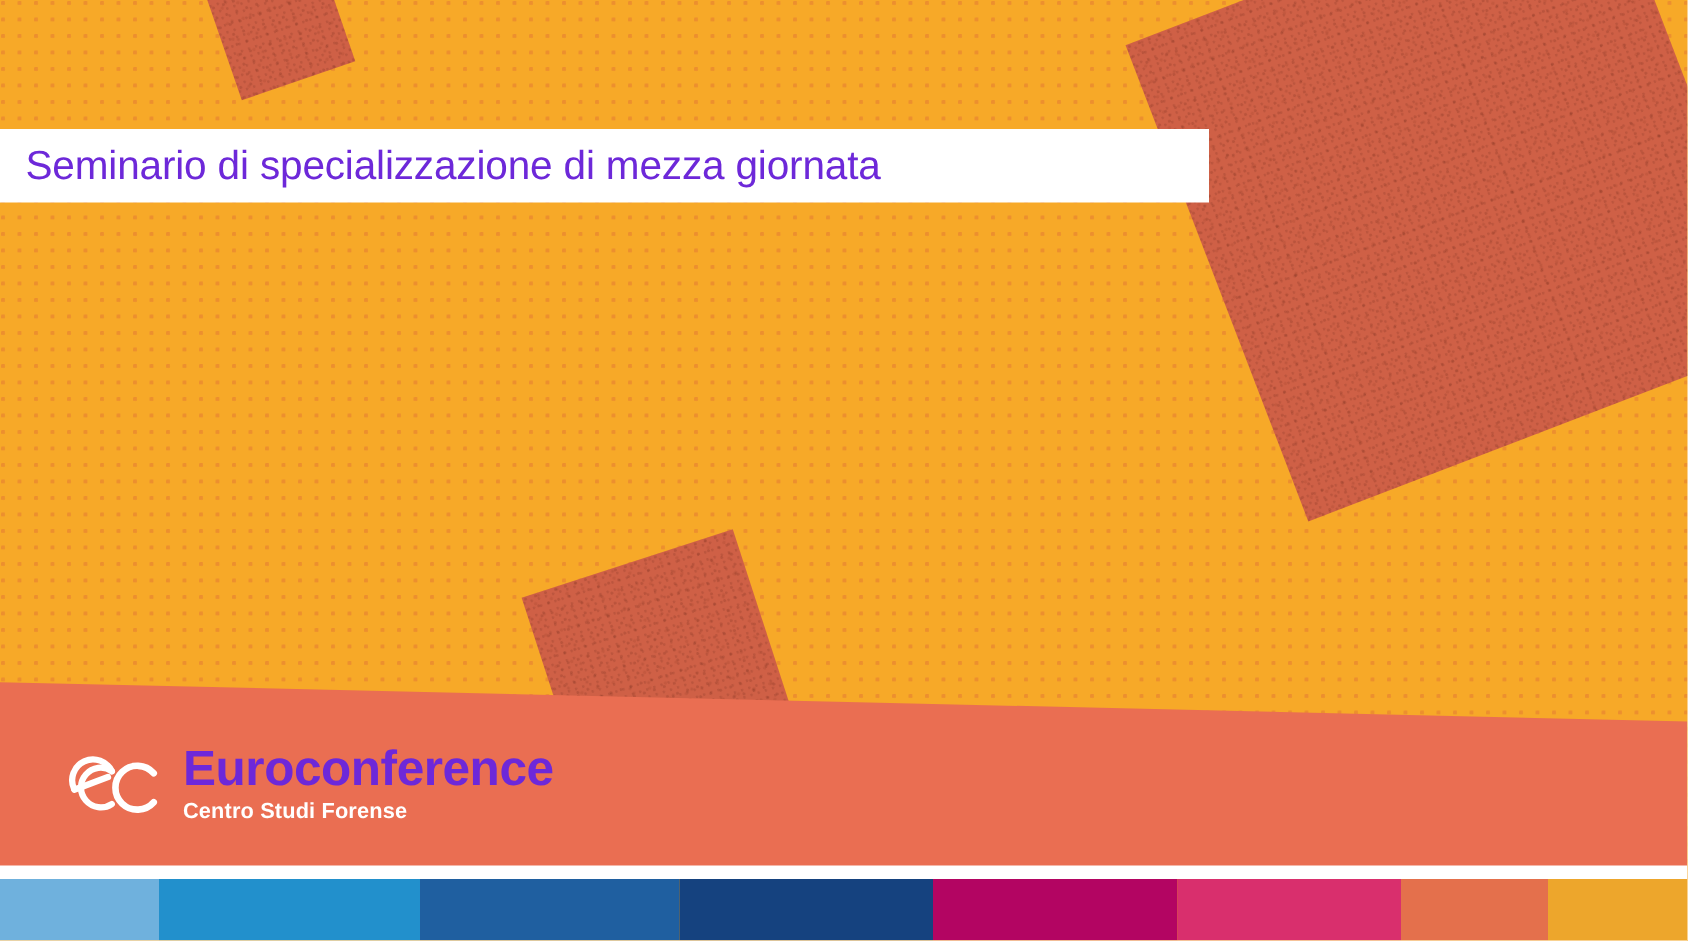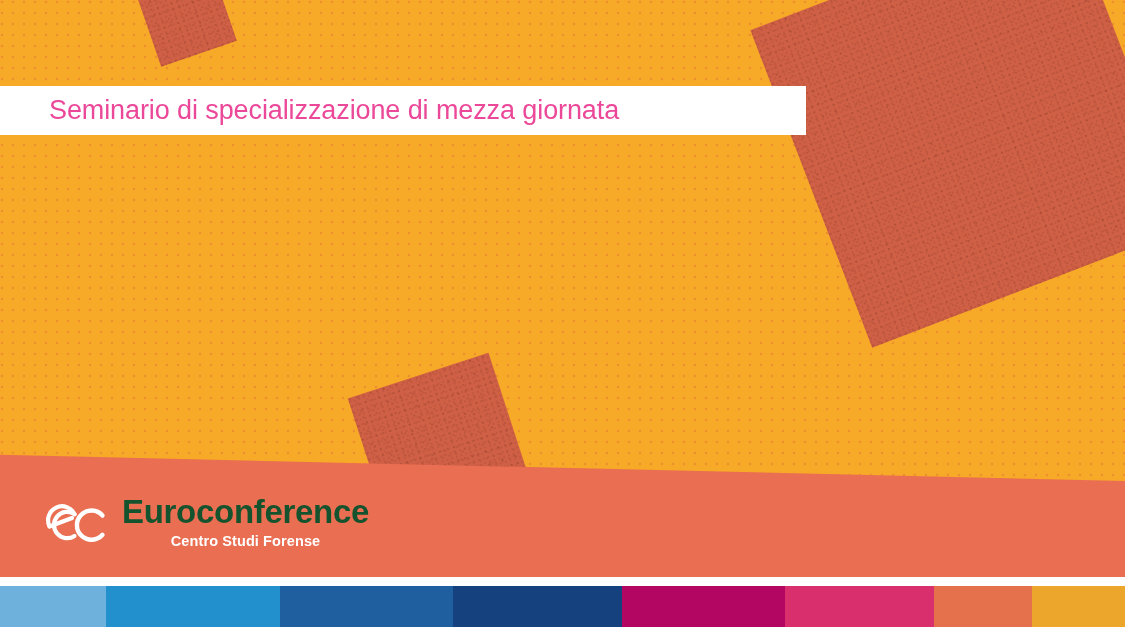--- a/index.html
+++ b/index.html
@@ -110,24 +110,24 @@
     position: absolute;
     left: 0;
     top: 86px;
     width: 806px;
     height: 49px;
     background: #ffffff;
     display: flex;
     align-items: center;
   }
   .subtitle-text {
-    margin-left: 49px;
+    margin-left: 17px;
     font-size: 27px;
     letter-spacing: -0.1px;
-    color: #ec4899;
+    color: #6d28d9;
     white-space: nowrap;
     font-family: "Liberation Sans", sans-serif;
   }
 
   
   .title-block {
     position: absolute;
     left: 44px;
     top: 150px;
     width: 1010px;
@@ -158,38 +158,37 @@
     flex: 0 0 auto;
     margin-top: 1px;
   }
   .logo-text {
     margin-left: 12px;
     display: flex;
     flex-direction: column;
     justify-content: flex-start;
   }
   .logo-title {
-    color: #14532d;
+    color: #6d28d9;
     font-size: 33px;
     font-weight: bold;
     line-height: 34px;
     letter-spacing: -0.3px;
     white-space: nowrap;
     font-family: "Liberation Sans", sans-serif;
   }
   .logo-sub {
     color: #ffffff;
     font-size: 14.5px;
     font-weight: bold;
     line-height: 18px;
     margin-top: 3px;
     letter-spacing: 0.1px;
     white-space: nowrap;
     font-family: "Liberation Sans", sans-serif;
-    text-align: center;
   }
 </style>
 </head>
 <body>
 
 <div id="banner">
 
   <div class="bg-orange"></div>
   <div class="bg-dots"></div>
 

